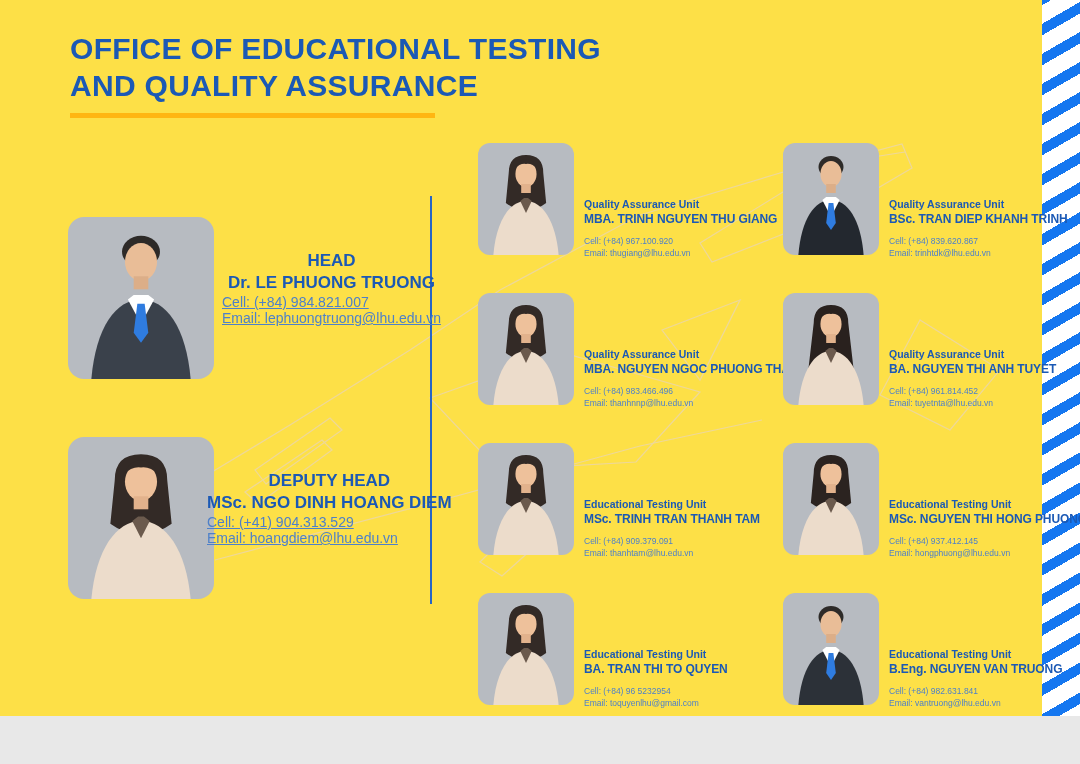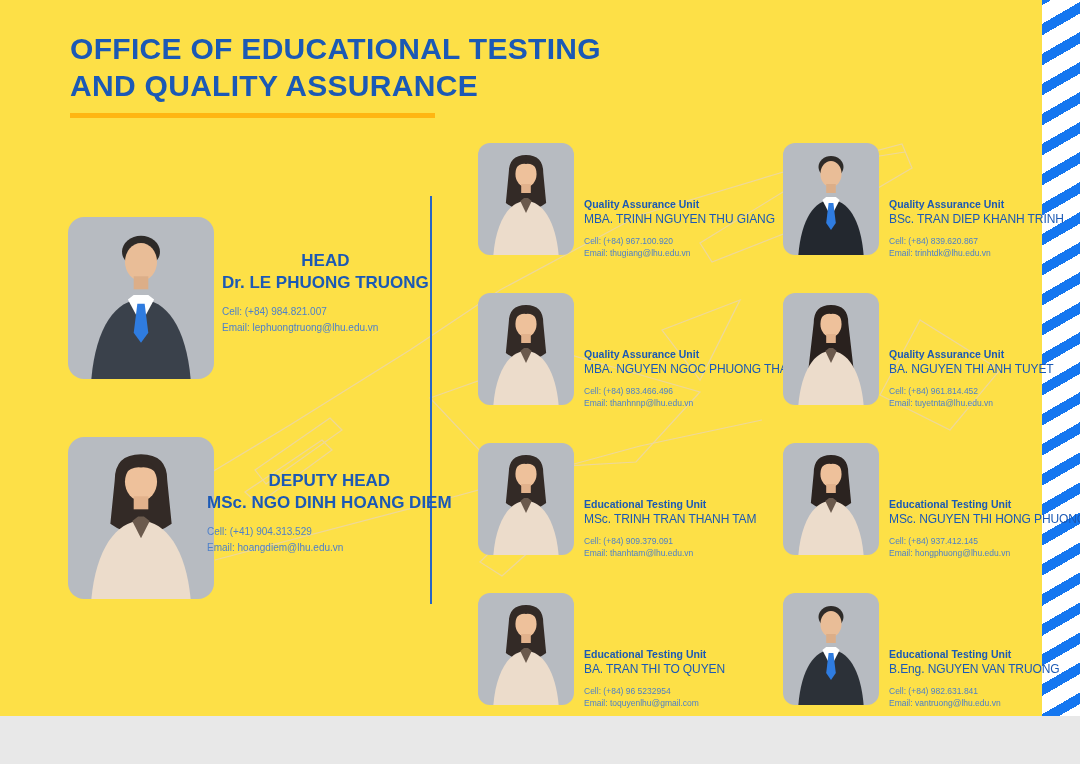--- a/index.html
+++ b/index.html
@@ -23,29 +23,29 @@
   
   .decor{position:absolute;left:0;top:0;width:1080px;height:764px;z-index:1;pointer-events:none;}
   
   .divider{position:absolute;left:430px;top:196px;width:2px;height:408px;background:#2765c5;z-index:2;}
   
   .photo{position:absolute;overflow:hidden;z-index:3;}
   .photo svg{display:block;width:100%;height:100%;}
   .leader-photo{width:146px;height:162px;border-radius:16px;}
   .leader-info{position:absolute;z-index:3;}
   .leader-role,.leader-name{color:#1b59b5;font-weight:bold;font-size:17px;line-height:22px;text-align:center;}
-  .leader-contact{margin-top:10px;color:#4e80c9;font-size:10px;line-height:16px;}
+  .leader-contact{color:#4e80c9;font-size:14px;line-height:16px;text-decoration:underline;}
   
   .staff-card{position:absolute;display:flex;z-index:3;}
   .c1{left:478px}.c2{left:783px}
   .r1{top:143px}.r2{top:293px}.r3{top:443px}.r4{top:593px}
   .staff-photo{position:relative;width:96px;height:112px;border-radius:12px;flex:0 0 auto;}
   .staff-info{padding:22px 0 0 10px;white-space:nowrap;}
   .unit{color:#1b59b5;font-weight:bold;font-size:10.5px;line-height:14px;margin-top:32px;}
-  .sname{color:#1b59b5;font-weight:normal;font-size:12px;line-height:15px;margin-top:1px;letter-spacing:-.1px;}
+  .sname{color:#1b59b5;font-weight:bold;font-size:12px;line-height:15px;margin-top:1px;letter-spacing:-.1px;}
   .contact{margin-top:8px;color:#4e80c9;font-size:8.5px;line-height:12px;}
   
   .footer-num{position:absolute;left:68px;top:717px;color:#1b59b5;font-weight:bold;font-size:12px;z-index:3;}
   .footer-text{position:absolute;left:103px;top:721px;color:#1b59b5;font-weight:bold;font-size:8.5px;letter-spacing:.3px;z-index:3;}
   .footer-line{position:absolute;left:255px;top:726px;width:490px;height:2px;background:#1d5cb2;z-index:3;}
 </style>
 </head>
 <body>
 
 <div class="page">

